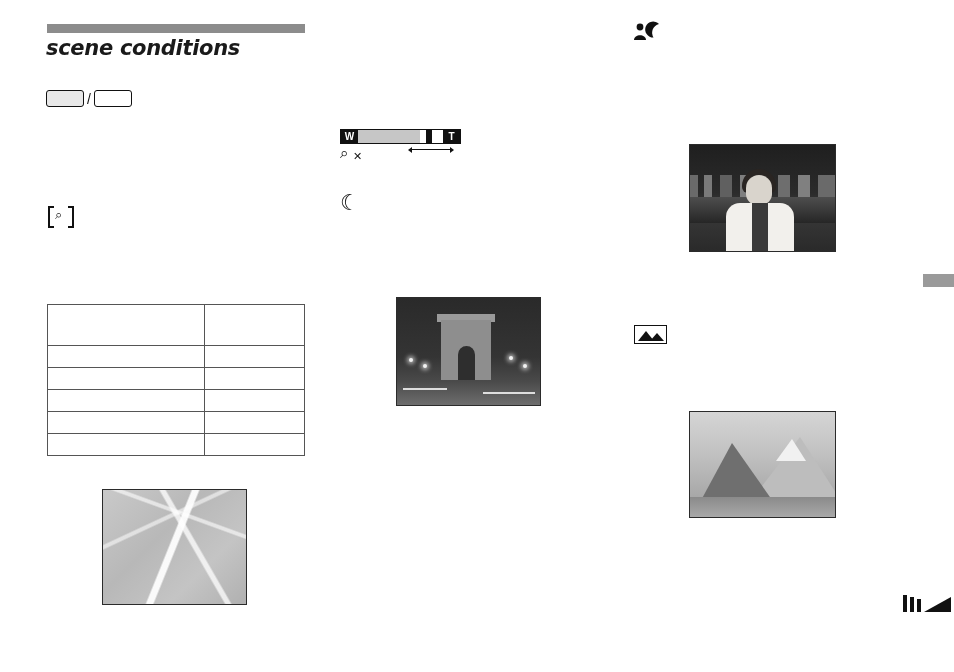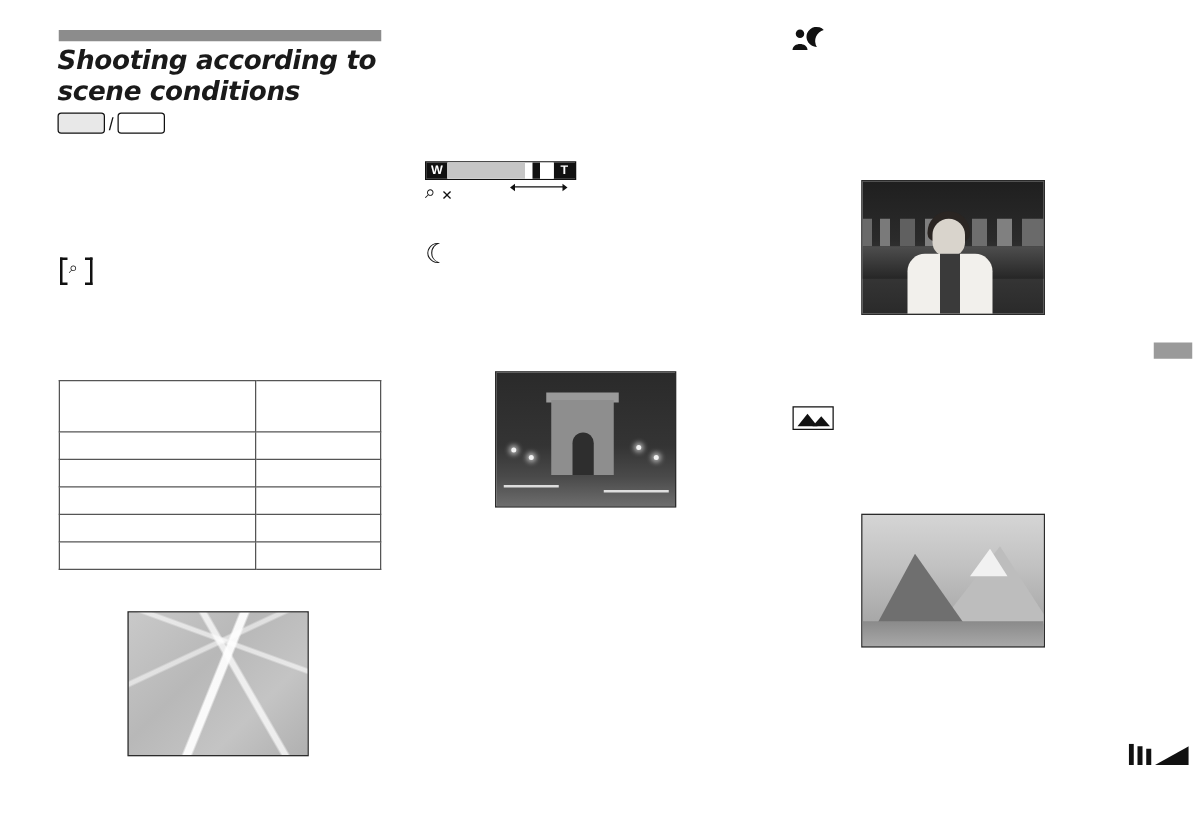--- a/index.html
+++ b/index.html
@@ -383,21 +383,20 @@
     width: 48px;
     height: 20px;
   }
 </style>
 </head>
 <body>
 
 <div class="title-bar"></div>
 
 <div class="page-title">
-  <div>Shooting according to</div>
   <div>scene conditions</div>
 </div>
 
 <div class="mode-row">
   <span class="mode-chip"></span>
   <span class="mode-slash">/</span>
   <span class="mode-chip plain"></span>
 </div>
 
 <div class="icon-box icon-soft-snap">

